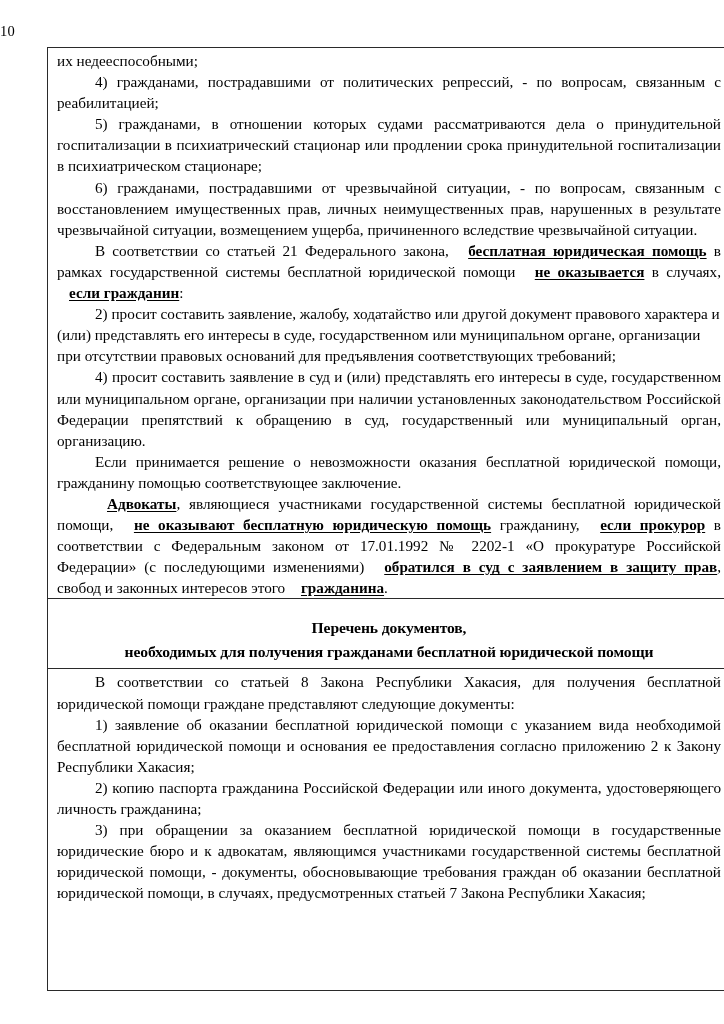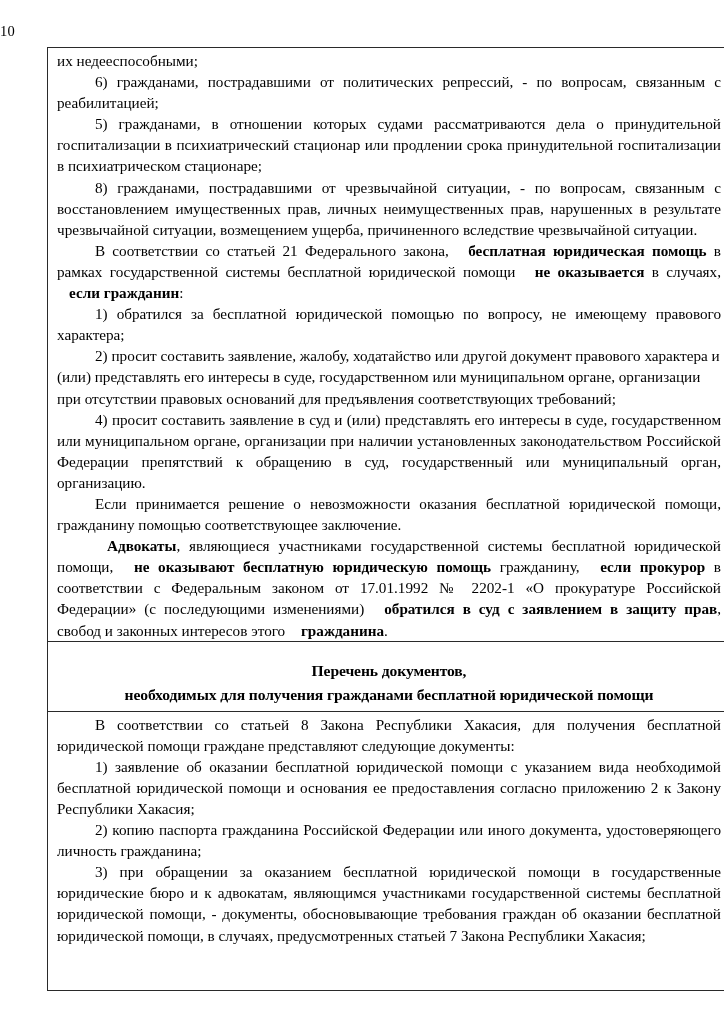--- a/index.html
+++ b/index.html
@@ -74,43 +74,43 @@
   .hd {
     margin: 0;
     font-weight: bold;
     font-size: 15.6px;
     line-height: 24px;
     text-align: center;
     letter-spacing: -0.1px;
   }
   .bu {
     font-weight: bold;
+    text-decoration: underline;
     text-underline-offset: 1.5px;
     padding-left: 12px;
   }
   .u {
     text-underline-offset: 1.5px;
   }
 </style>
 </head>
 <body>
 
 <div class="page">
 
   <div class="page-number">10</div>
 
   <div class="frame">
 
     <div class="cell cell-top" id="section-one-container">
         <p class="noindent nojust">их недееспособными;</p>
-        <p class="indent">6) гражданами, пострадавшими от политических репрессий, - по вопросам, связанным с реабилитацией;</p>
+        <p class="indent">4) гражданами, пострадавшими от политических репрессий, - по вопросам, связанным с реабилитацией;</p>
         <p class="indent">5) гражданами, в отношении которых судами рассматриваются дела о принудительной госпитализации в психиатрический стационар или продлении срока принудительной госпитализации в психиатрическом стационаре;</p>
-        <p class="indent">8) гражданами, пострадавшими от чрезвычайной ситуации, - по вопросам, связанным с восстановлением имущественных прав, личных неимущественных прав, нарушенных в результате чрезвычайной ситуации, возмещением ущерба, причиненного вследствие чрезвычайной ситуации.</p>
+        <p class="indent">6) гражданами, пострадавшими от чрезвычайной ситуации, - по вопросам, связанным с восстановлением имущественных прав, личных неимущественных прав, нарушенных в результате чрезвычайной ситуации, возмещением ущерба, причиненного вследствие чрезвычайной ситуации.</p>
         <p class="indent">В соответствии со статьей 21 Федерального закона, <span class="bu">бесплатная юридическая помощь</span> в рамках государственной системы бесплатной юридической помощи <span class="bu">не оказывается</span> в случаях, <span class="bu">если гражданин</span>:</p>
-        <p class="indent">1) обратился за бесплатной юридической помощью по вопросу, не имеющему правового характера;</p>
         <p class="indent nojust">2) просит составить заявление, жалобу, ходатайство или другой документ правового характера и (или) представлять его интересы в суде, государственном или муниципальном органе, организации при отсутствии правовых оснований для предъявления соответствующих требований;</p>
         <p class="indent">4) просит составить заявление в суд и (или) представлять его интересы в суде, государственном или муниципальном органе, организации при наличии установленных законодательством Российской Федерации препятствий к обращению в суд, государственный или муниципальный орган, организацию.</p>
         <p class="indent">Если принимается решение о невозможности оказания бесплатной юридической помощи, гражданину помощью соответствующее заключение.</p>
         <p class="indent"><span class="bu">Адвокаты</span>, являющиеся участниками государственной системы бесплатной юридической помощи, <span class="bu">не оказывают бесплатную юридическую помощь</span> гражданину, <span class="bu">если прокурор</span> в соответствии с Федеральным законом от 17.01.1992 № 2202-1 «О прокуратуре Российской Федерации» (с последующими изменениями) <span class="bu">обратился в суд с заявлением в защиту прав</span>, свобод и законных интересов этого <span class="bu">гражданина</span>.</p>
       </div>
 
     <div class="heading-cell">
       <div class="hd">Перечень документов,</div>
       <div class="hd">необходимых для получения гражданами бесплатной юридической помощи</div>
     </div>

